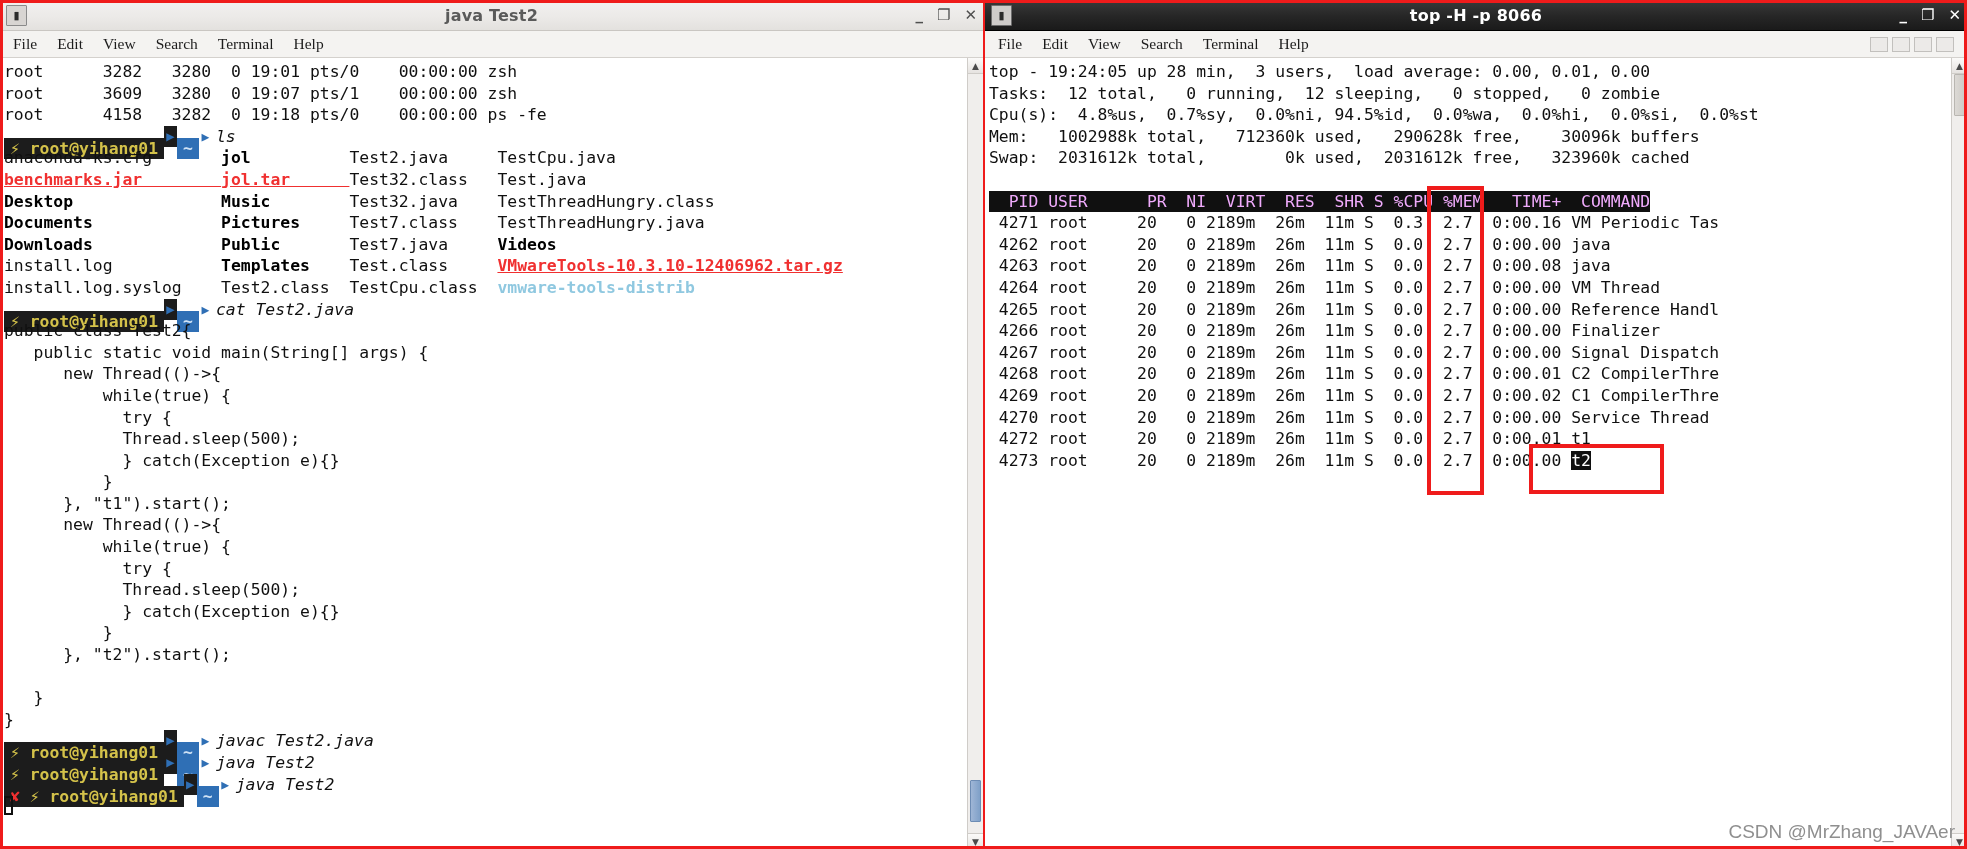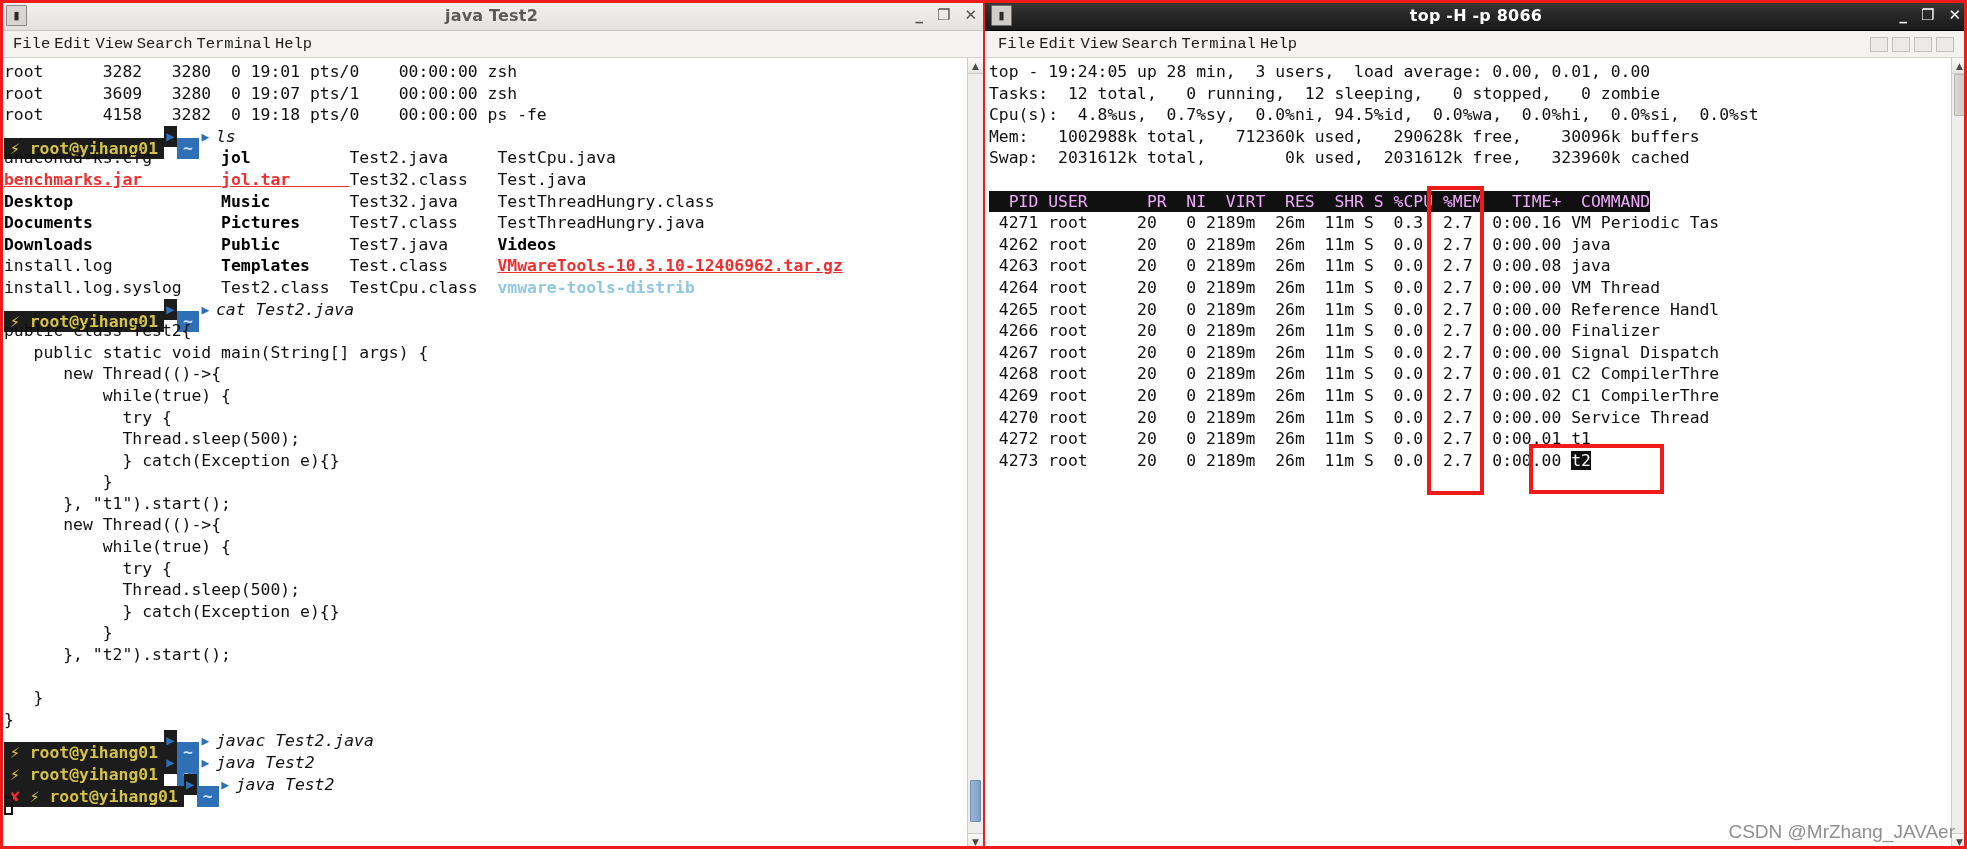--- a/index.html
+++ b/index.html
@@ -84,26 +84,26 @@
     line-height: 1;
   }
   .win-buttons span { cursor: default; }
   .titlebar.inactive .win-buttons span { color: #4f4f4f; }
   .titlebar.active .win-buttons span { color: #ffffff; }
 
   .menubar {
     height: 27px;
     display: flex;
     align-items: center;
-    gap: 4px;
+    gap: 20px;
     padding: 0 13px;
     box-sizing: border-box;
     background: #f4f3f1;
     border-bottom: 1px solid #d4d1cd;
-    font-family: Liberation Mono, monospace;
+    font-family: Liberation Serif, serif;
     font-size: 15.5px;
     color: #1c1c1c;
   }
   .menubar .mi { cursor: default; }
 
   
   .menu-right-deco {
     margin-left: auto;
     display: flex;
     align-items: center;

